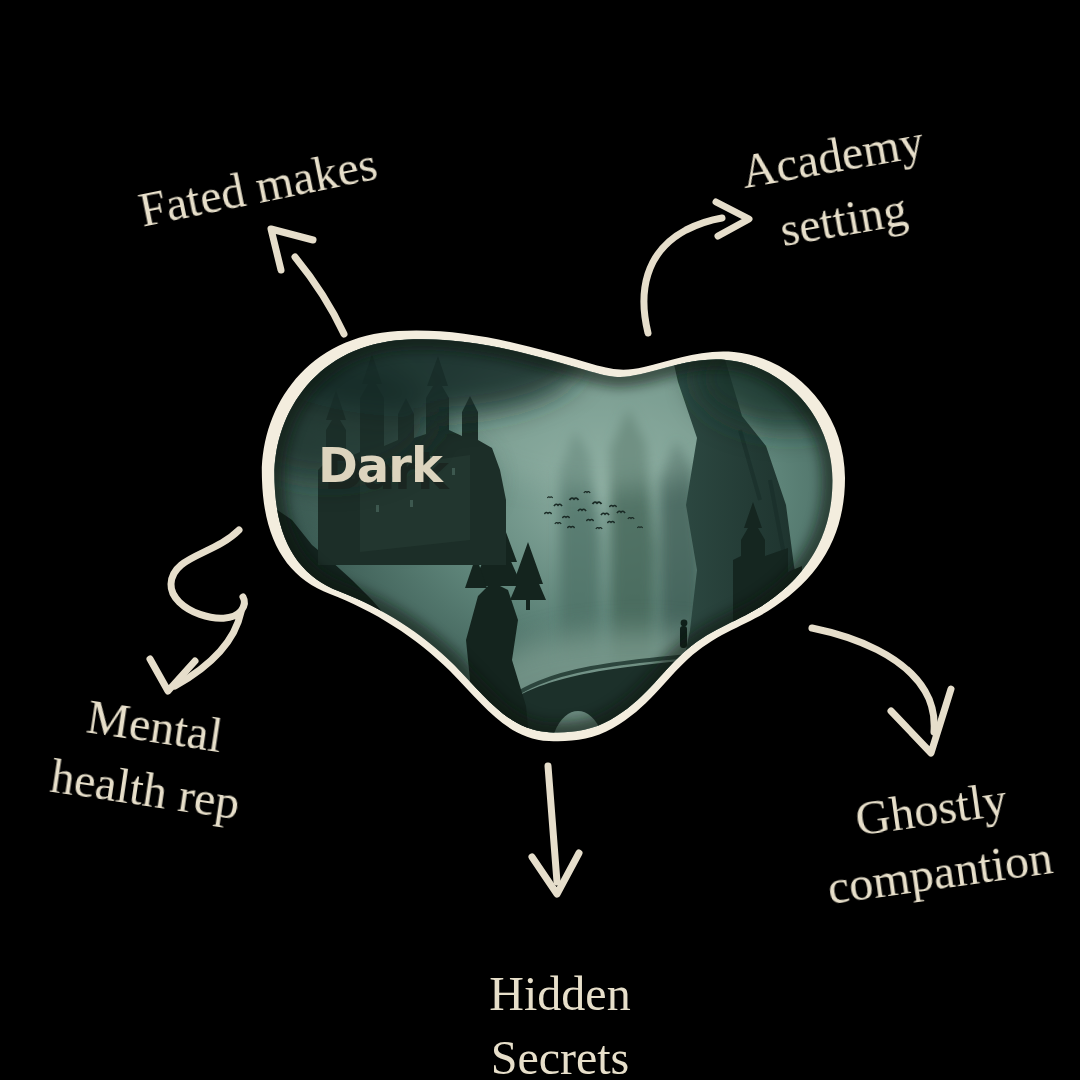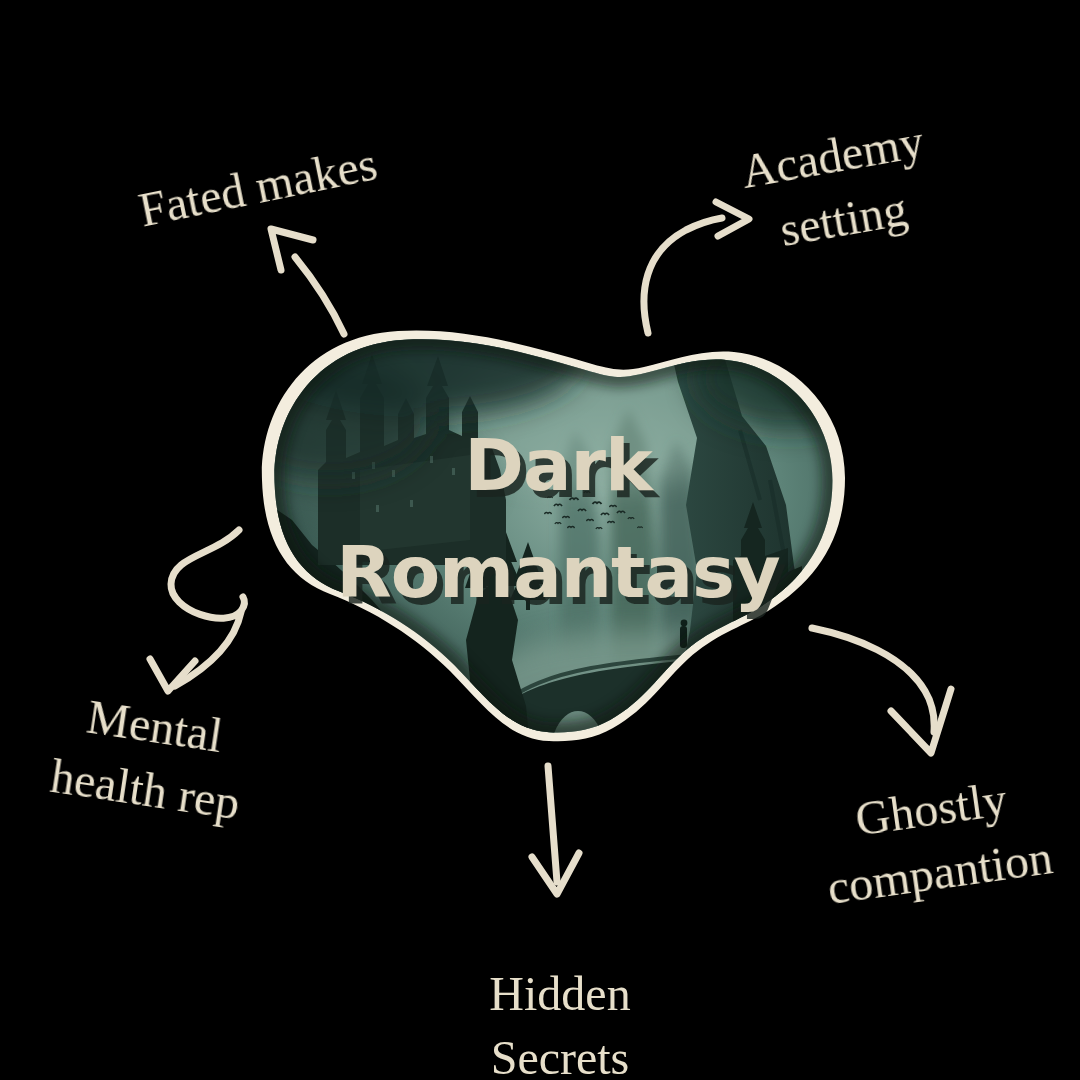--- a/index.html
+++ b/index.html
@@ -12,23 +12,23 @@
     position:absolute;color:#e7dfca;font-size:48px;line-height:64px;
     text-align:center;white-space:nowrap;
   }
   .label span{display:block;}
   .label-fated   {left:93px;  top:155px; width:330px; transform:rotate(-11.5deg);}
   .label-academy {left:678px; top:124px; width:320px; transform:rotate(-10deg);}
   .label-mental  {left:0px;   top:694px; width:300px; transform:rotate(8.5deg);}
   .label-hidden  {left:410px; top:962px; width:300px; transform:rotate(0deg);}
   .label-ghostly {left:763px; top:777px; width:345px; transform:rotate(-8deg);}
   .center-title{
-    position:absolute;left:318px;top:412px;width:480px;text-align:center;
+    position:absolute;left:318px;top:412px;width:480px;text-align:left;
     font-family:"DejaVu Sans","Liberation Sans",sans-serif;font-weight:bold;
-    font-size:72px;line-height:107px;letter-spacing:-1px;color:#ddd4be;
+    font-size:48px;line-height:107px;letter-spacing:-1px;color:#ddd4be;
     text-shadow:6px 7px 0 rgba(26,35,31,0.82);
   }
   .center-title span{display:block;}
 </style>
 </head>
 <body>
 
 <div class="canvas">
 
   <svg class="scene-svg" viewBox="0 0 1080 1080">
@@ -195,21 +195,20 @@
       </g>
       <g>
         <path d="M 812 628 C 856 637 904 656 925 691 C 933 704 935 717 934 732"></path>
         <path d="M 891 711 L 931 753 L 951 689"></path>
       </g>
     </g>
   </svg>
 
   <div class="center-title">
     <span>Dark</span>
-    <span>Romantasy</span>
   </div>
 
   <div class="label label-fated">
     <span>Fated makes</span>
   </div>
 
   <div class="label label-academy">
     <span>Academy</span>
     <span>setting</span>
   </div>

